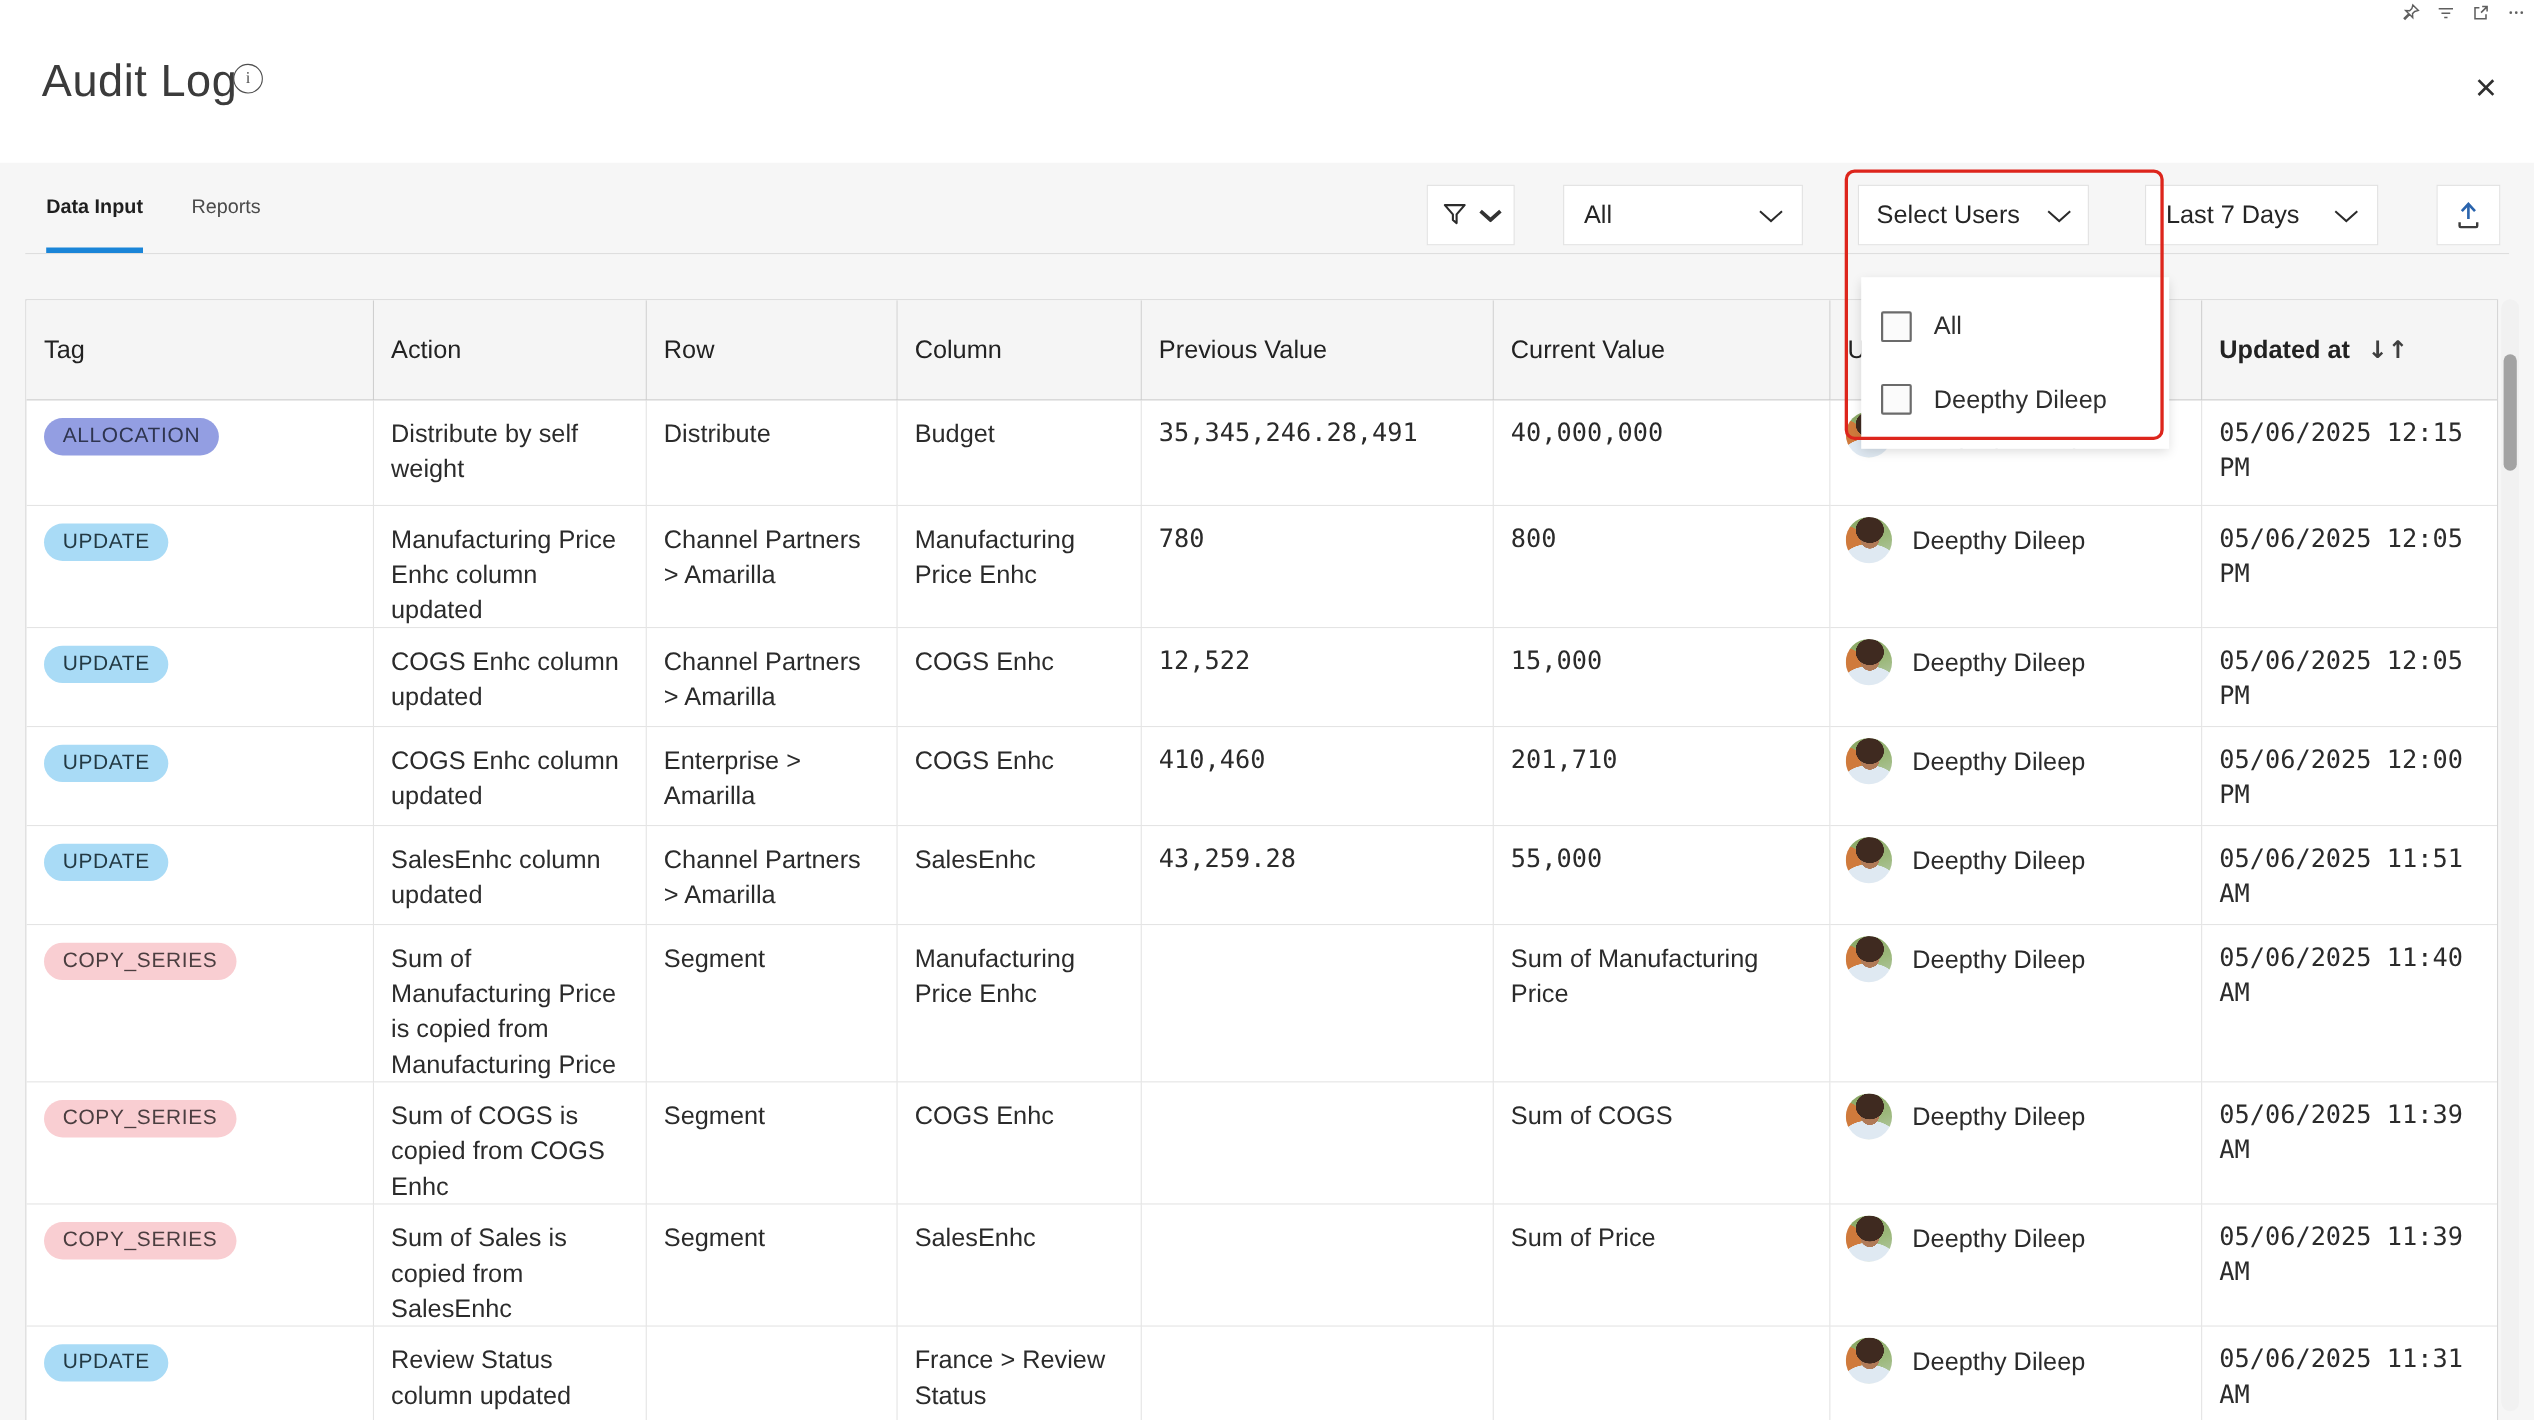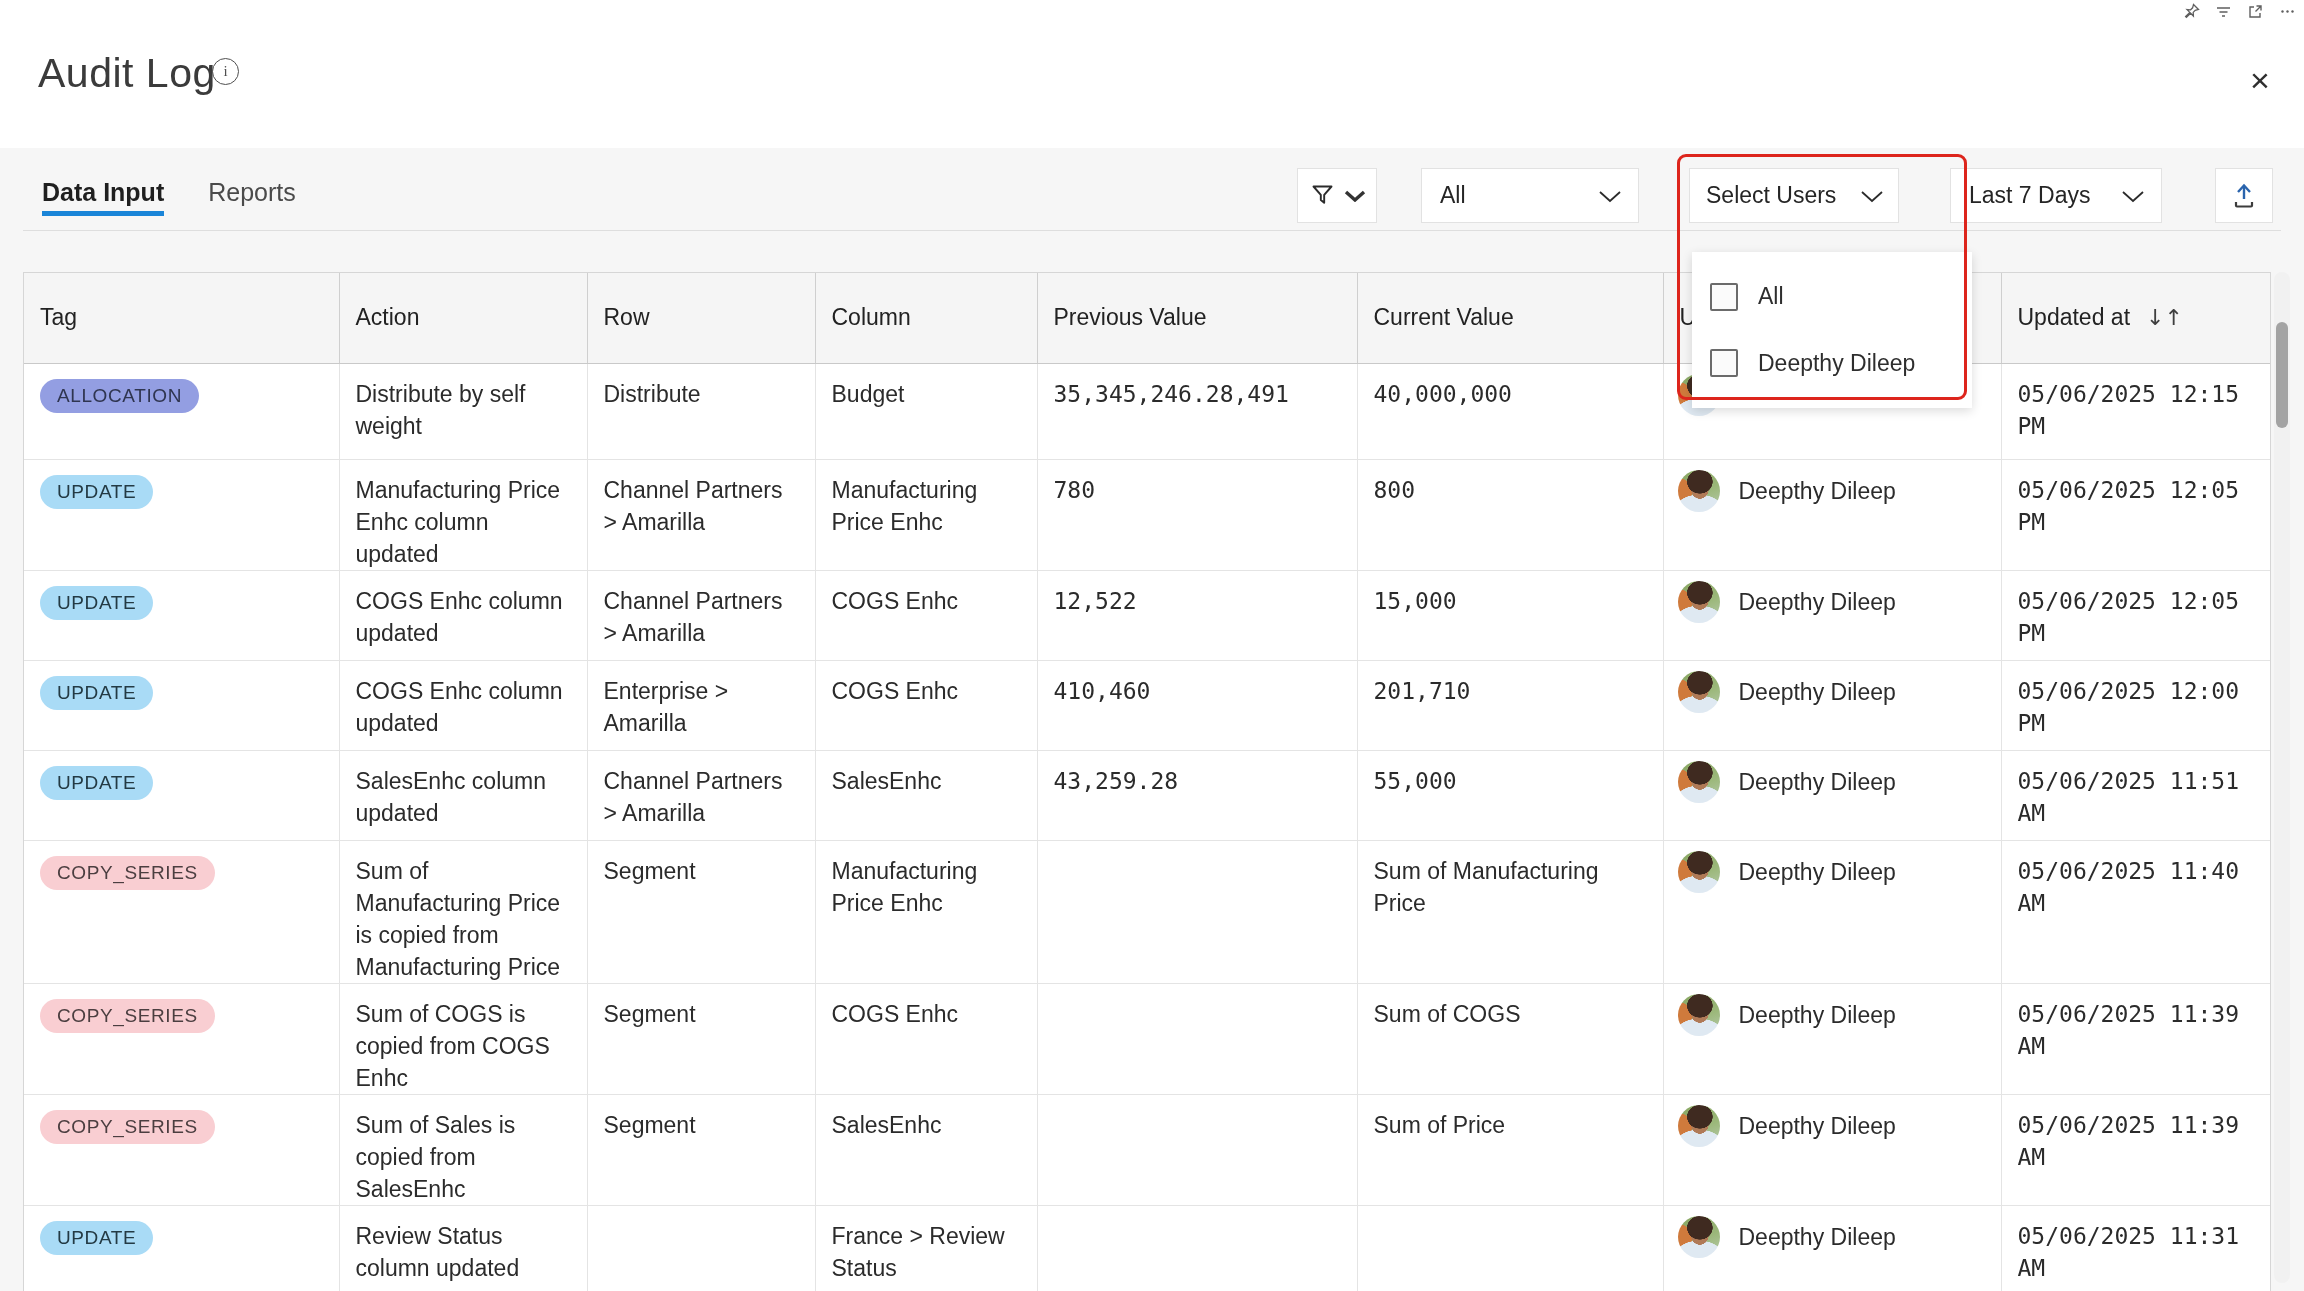--- a/index.html
+++ b/index.html
@@ -15,21 +15,21 @@
   .info-icon{position:absolute;left:212px;top:58px;width:25px;height:25px;border:1.6px solid #4f4f4f;border-radius:50%;
     display:flex;align-items:center;justify-content:center;font-size:15px;color:#4f4f4f;font-family:"Liberation Serif",serif;}
   .close-btn{position:absolute;left:2240px;top:60px;width:40px;height:40px;display:flex;align-items:center;justify-content:center;
     font-size:34px;font-weight:300;color:#2f2f2f;cursor:pointer;line-height:1;}
 
   
   .panel{position:absolute;left:0;top:148px;width:2304px;height:1143px;background:#f6f6f6;}
 
   
   .tabs{position:absolute;left:42px;top:178px;display:flex;gap:44px;}
-  .tab{font-size:25px;color:#4a4a4a;padding-bottom:4px;cursor:pointer;}
+  .tab{font-size:18px;color:#4a4a4a;padding-bottom:26px;cursor:pointer;}
   .tab.active{font-weight:700;color:#1f1f1f;border-bottom:5px solid #1a85d8;}
   .tabs-divider{position:absolute;left:23px;top:230px;width:2258px;height:0;border-top:1px solid #dedede;}
 
   
   .tbtn{position:absolute;top:168px;height:55px;background:#ffffff;border:1px solid #e2e2e2;box-sizing:border-box;
     display:flex;align-items:center;cursor:pointer;}
   .tbtn .lbl{font-size:23px;color:#252525;}
   .chev{width:22px;height:12px;display:inline-block;}
   .filter-btn{left:1297px;width:80px;justify-content:center;gap:8px;}
   .all-dd{left:1421px;width:218px;padding:0 18px;justify-content:space-between;}
@@ -47,21 +47,21 @@
   .opt{display:flex;align-items:center;gap:20px;padding-left:18px;height:47px;cursor:pointer;}
   .opt .cb{width:28px;height:28px;border:2px solid #6b6b6b;background:#fbfbfb;border-radius:2px;box-sizing:border-box;flex:0 0 auto;}
   .opt .opt-label{font-size:23px;color:#2e2e2e;white-space:nowrap;}
 
   
   .table-wrap{position:absolute;left:23px;top:272px;width:2248px;height:1057px;overflow:hidden;background:#ffffff;
     border:1px solid #d6d6d6;box-sizing:border-box;}
   table.audit{border-collapse:collapse;table-layout:fixed;width:2248px;}
   .audit th{height:48px;background:#f5f5f5;font-weight:400;font-size:23px;color:#222;text-align:left;
     padding:0 0 0 16px;border-right:1px solid #cfcfcf;border-bottom:1px solid #c9c9c9;white-space:nowrap;overflow:hidden;}
-  .audit th:last-child{border-right:none;}
+  .audit th:last-child{border-right:none;font-weight:bold;}
   .audit td{vertical-align:top;border-right:1px solid #e4e4e4;border-bottom:1px solid #e4e4e4;
     padding:14px 14px 0 16px;font-size:23px;line-height:32px;color:#2b2b2b;overflow:hidden;}
   .audit td:last-child{border-right:none;}
   .audit tr{height:90px;}
   .audit tr.r0{height:96px;}
   .mono{font-family:"DejaVu Sans Mono", monospace;font-size:21px;letter-spacing:0;}
   .badge{display:inline-block;padding:4px 17px;border-radius:18px;font-size:19px;letter-spacing:.6px;line-height:26px;}
   .badge.allocation{background:#939ee2;color:#2f3550;}
   .badge.update{background:#a9dbf6;color:#233a44;}
   .badge.copy_series{background:#f9ced2;color:#4b3e40;}

